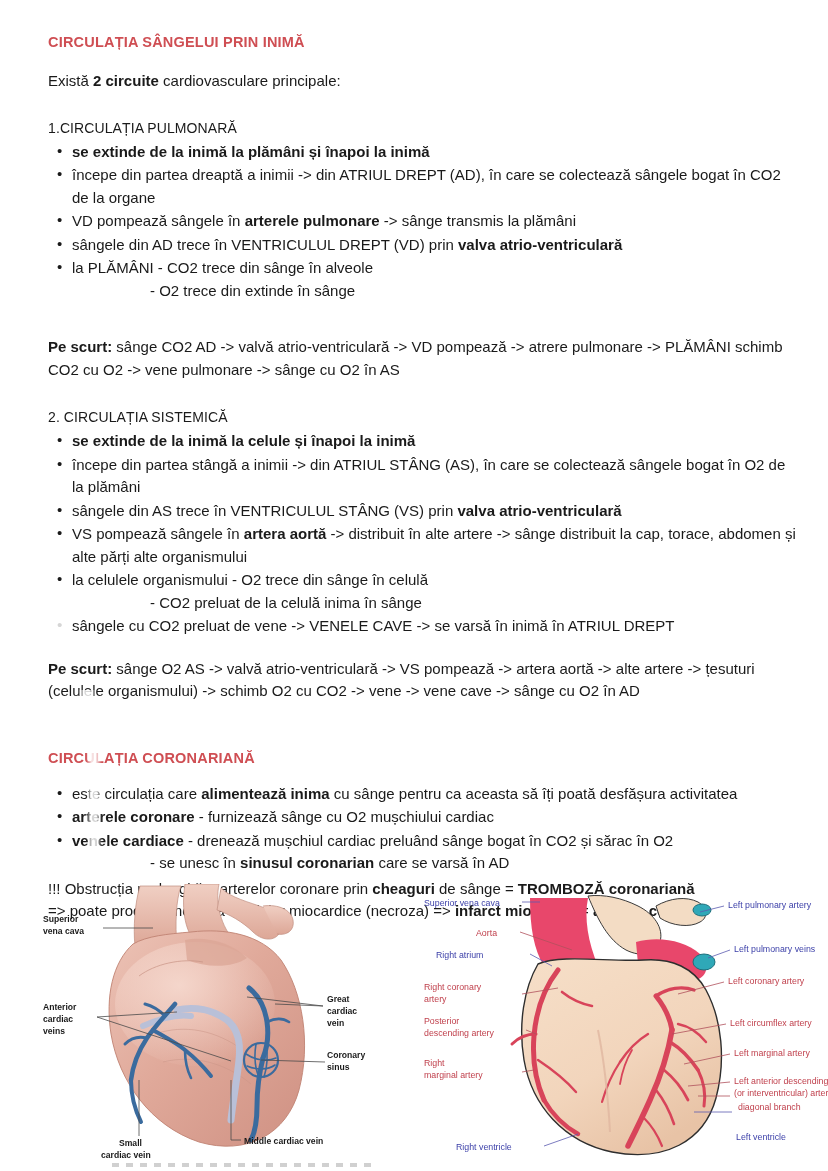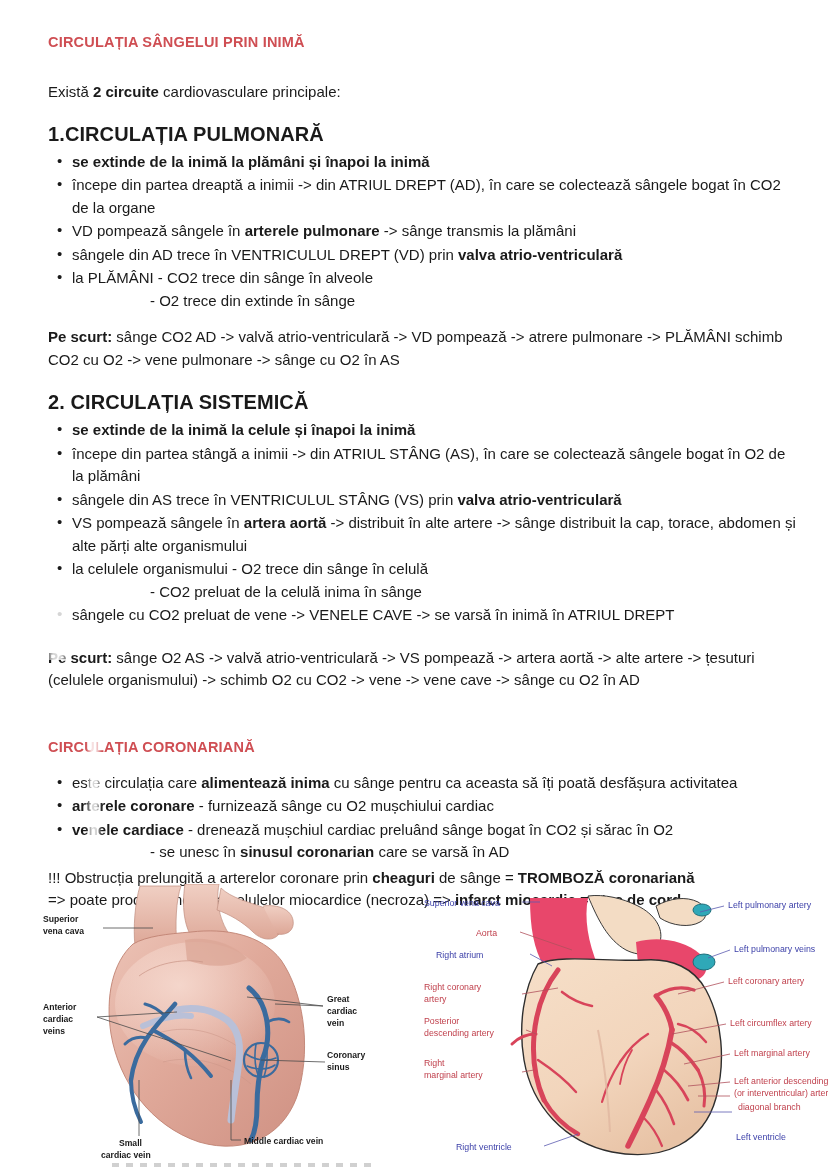--- a/index.html
+++ b/index.html
@@ -32,27 +32,27 @@
   .heading-red {
     color: #cf4e53;
     font-weight: bold;
     font-size: 14.5px;
     letter-spacing: 0.2px;
   }
 
   .intro {
     font-size: 15px;
     line-height: 1.45;
-    margin-top: 31px;
+    margin-top: 20px;
   }
 
   .section-title {
-    font-weight: bold;
-    font-size: 20px;
-    margin-top: 20px;
+    font-weight: normal;
+    font-size: 14px;
+    margin-top: 28px;
     letter-spacing: 0.1px;
   }
 
   ul.bullets {
     list-style: none;
     margin-top: 5px;
   }
 
   ul.bullets > li {
     position: relative;
@@ -72,21 +72,21 @@
   }
 
   .sub-indent {
     display: block;
     padding-left: 78px;
   }
 
   .summary {
     font-size: 15px;
     line-height: 1.5;
-    margin-top: 14px;
+    margin-top: 34px;
   }
 
   .summary.second { margin-top: 20px; }
 
   b { font-weight: bold; }
 
   .note-line {
     font-size: 15px;
     line-height: 1.5;
   }

